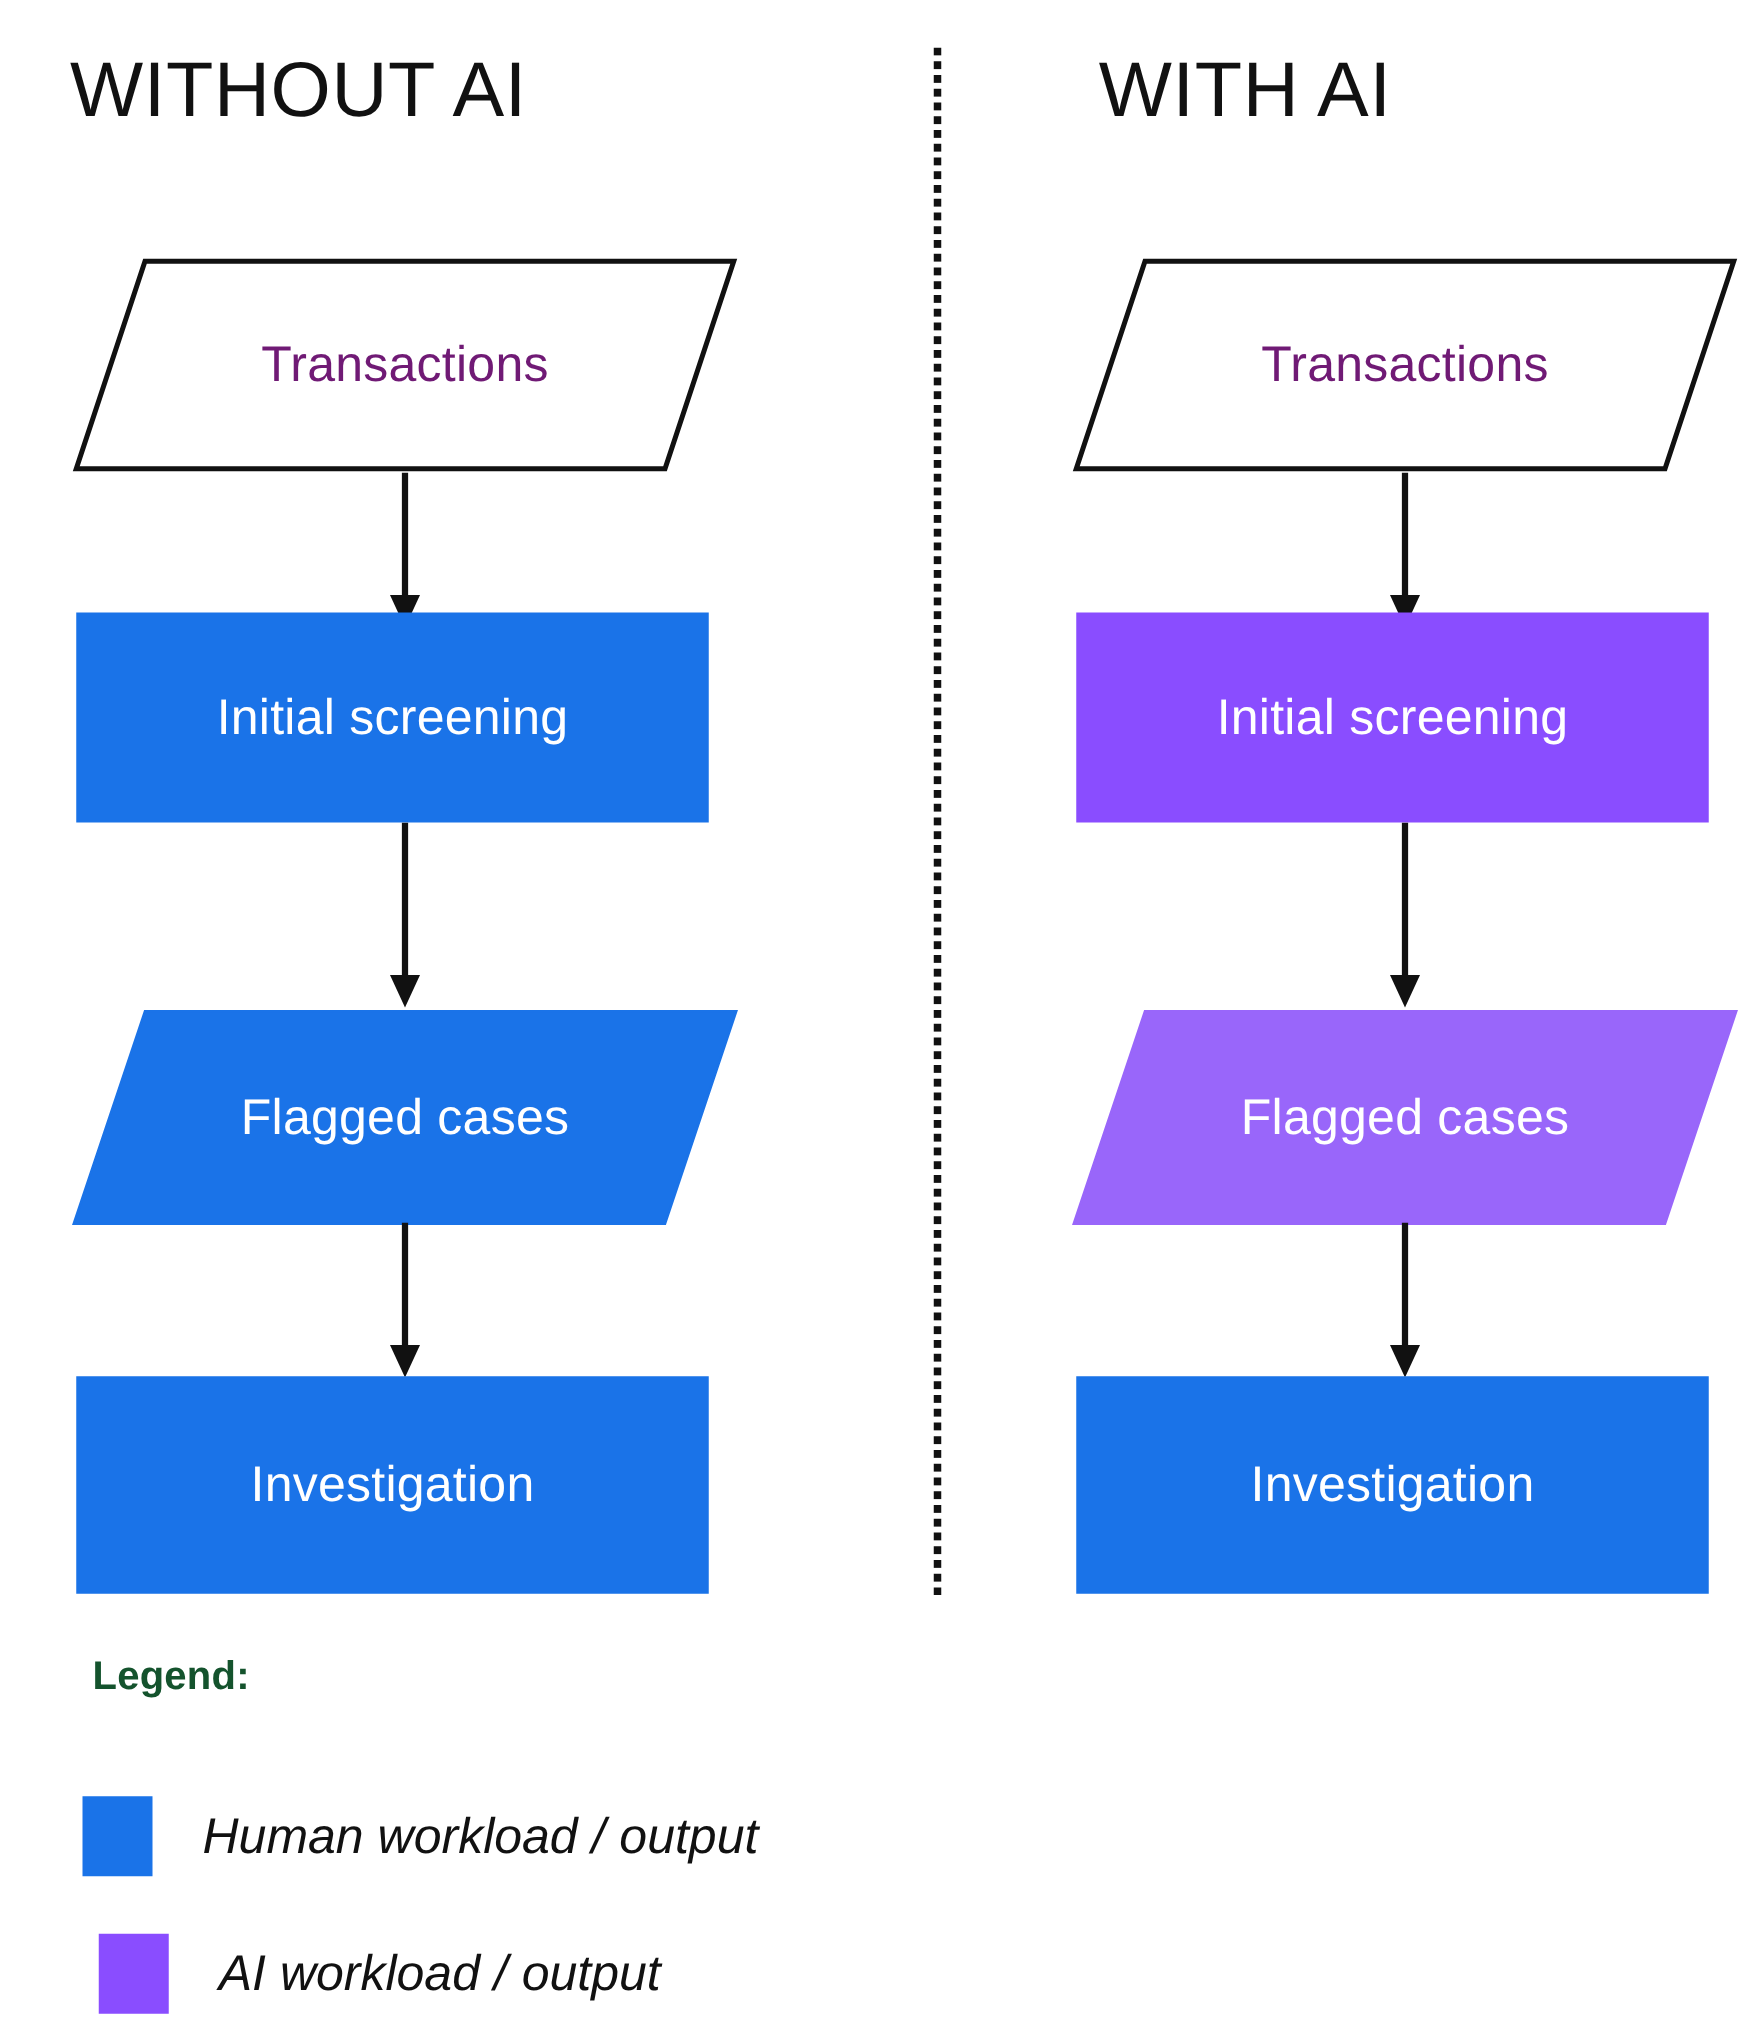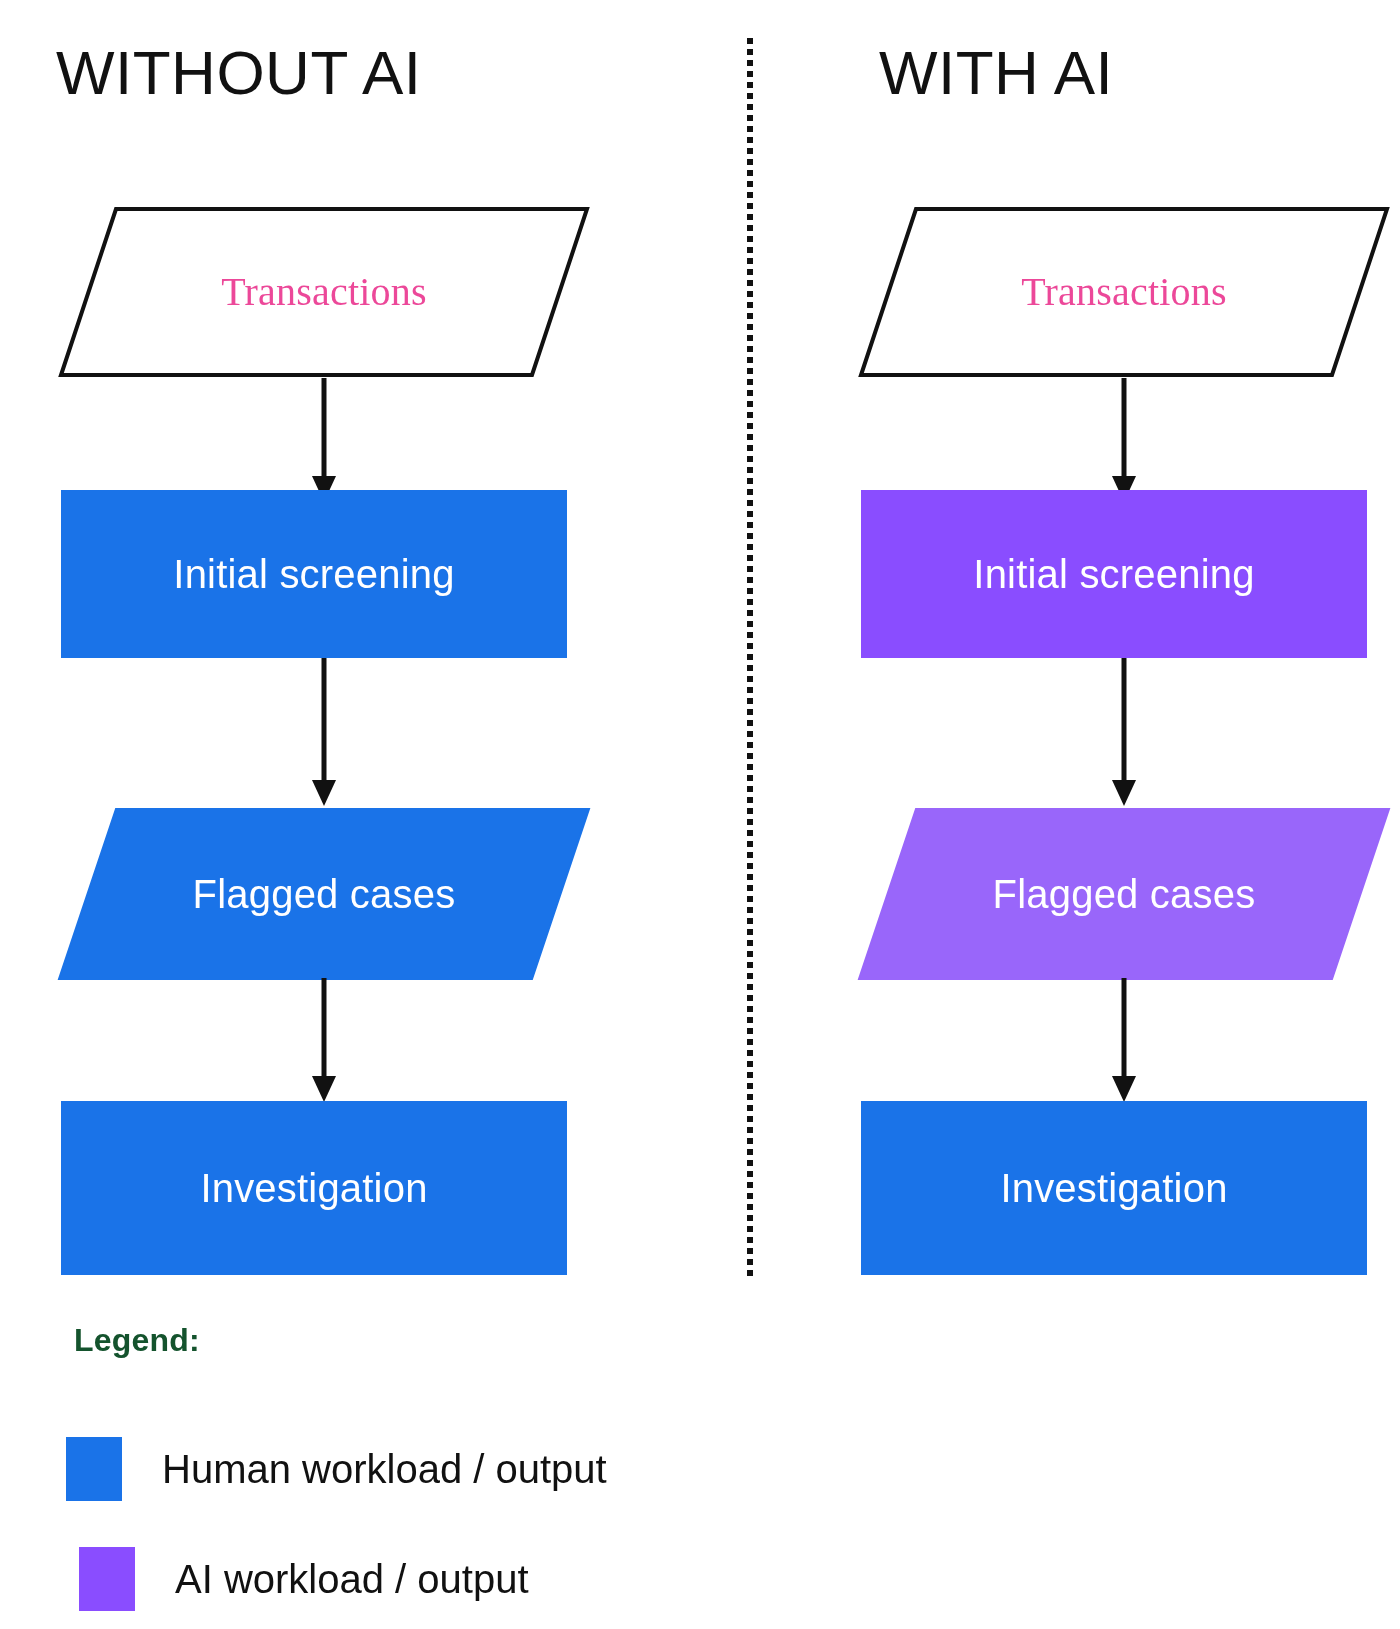--- a/index.html
+++ b/index.html
@@ -53,40 +53,41 @@
   .node .label {
     font-size: 40px;
     font-weight: 400;
     line-height: 1;
     white-space: nowrap;
     letter-spacing: 0.2px;
   }
   .rect-node {
     border: 0;
   }
-  .label-dark  { color: #ec4899; font-family: Liberation Serif, serif; }
+  .label-dark  { color: #701a75; }
   .label-light { color: #ffffff; }
 
   
   .arrow { position: absolute; }
 
   
   #legend-title {
     position: absolute;
     left: 58px;
     top: 1322px;
     font-size: 32px;
     font-weight: 700;
     color: #14532d;
     letter-spacing: 0.2px;
   }
   .legend-row {
     position: absolute;
     display: flex;
     align-items: center;
+    font-style: italic;
   }
   .legend-swatch {
     width: 56px;
     height: 64px;
     flex: 0 0 auto;
   }
   .legend-text {
     margin-left: 40px;
     font-size: 40px;
     color: #111111;

